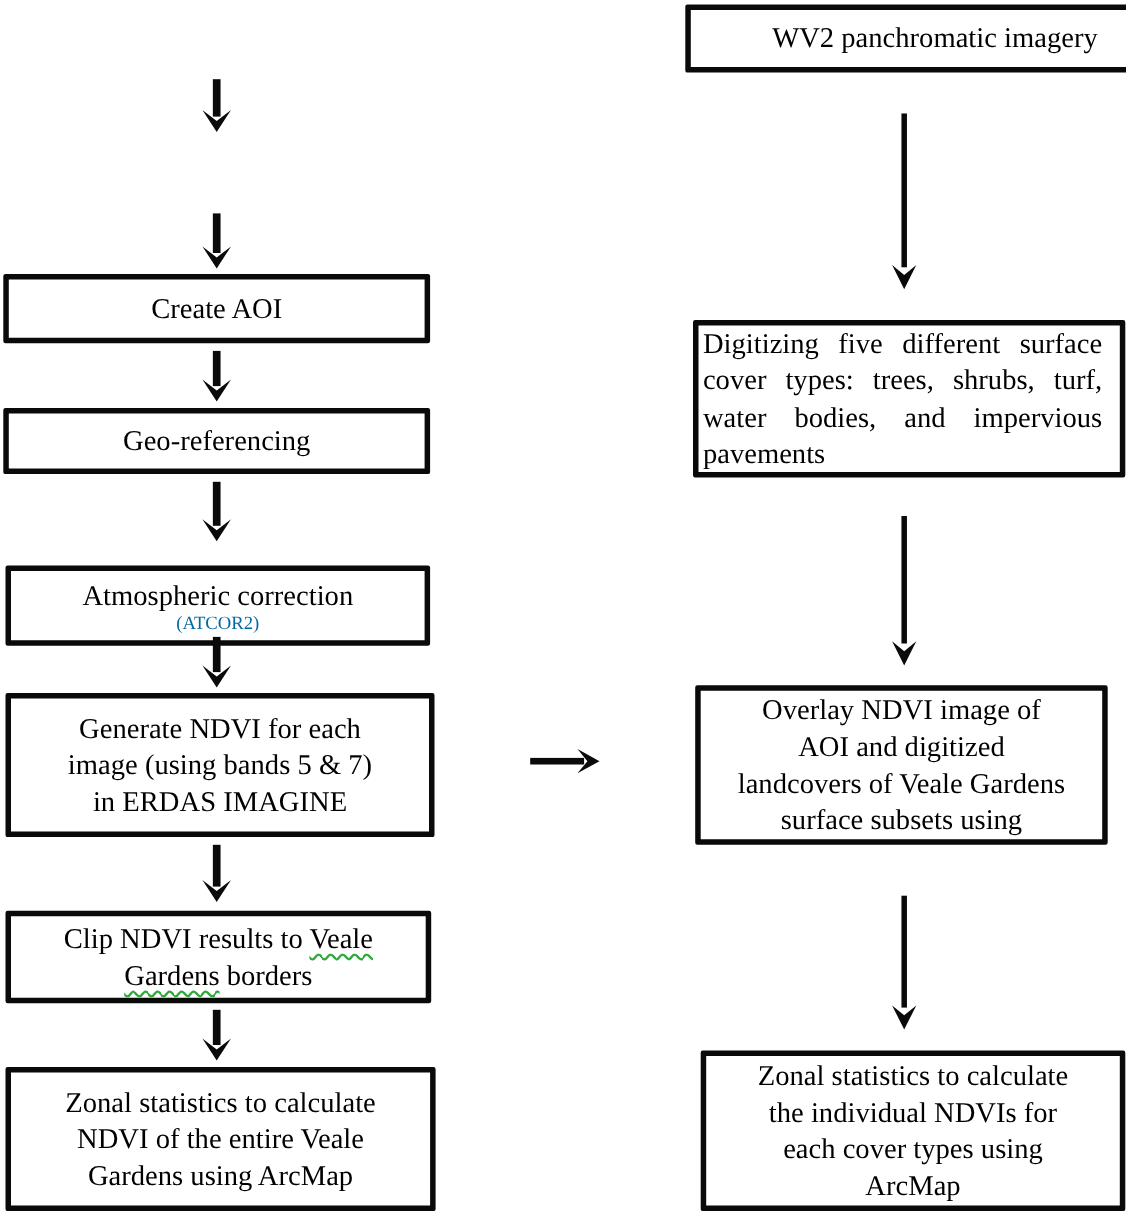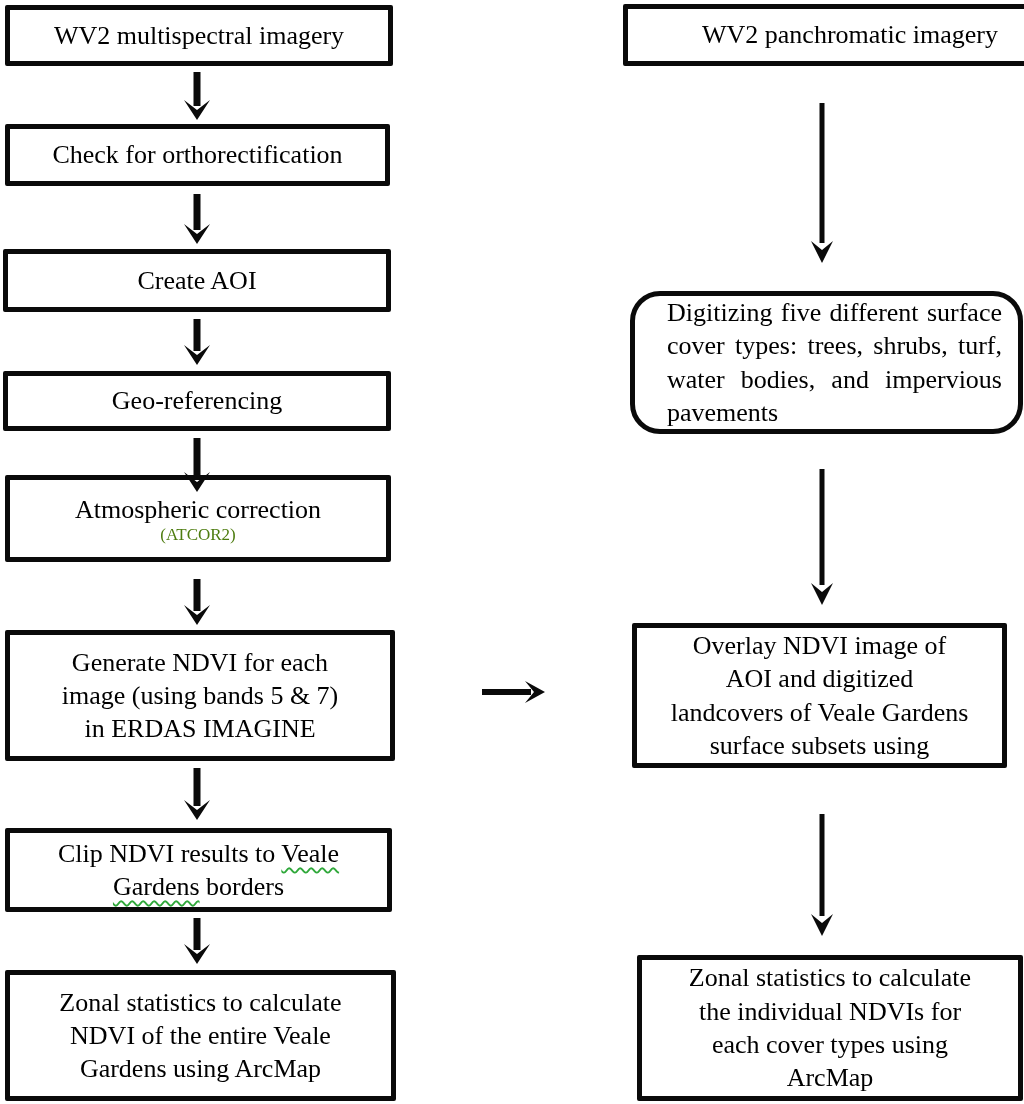--- a/index.html
+++ b/index.html
@@ -27,27 +27,26 @@
   }
   .box-text {
     font-size: 26px;
     line-height: 1.28;
     white-space: pre-line;
     color: #000000;
   }
   .box-subtext {
     font-size: 17px;
     line-height: 1.1;
-    color: #4d7c0f;
+    color: #0369a1;
   }
   .box.justified {
     align-items: flex-start;
     text-align: justify;
-    padding: 6px 16px 6px 32px;
-    border-radius: 30px;
+    padding: 6px 16px 6px 4px;
   }
   .box.justified .box-text {
     text-align: justify;
     text-align-last: justify;
     white-space: normal;
   }
   .squiggle {
     text-decoration-line: underline;
     text-decoration-style: wavy;
     text-decoration-color: #2fa83a;
@@ -55,37 +54,31 @@
     text-underline-offset: 5px;
   }
   .arrow { position: absolute; }
   .arrow svg { display: block; }
 </style>
 </head>
 <body>
 
 <div class="canvas">
 
-  <div class="box" style="left:5px; top:5px; width:388px; height:61px;">
-    <span class="box-text">WV2 multispectral imagery</span>
-  </div>
 
-  <div class="box" style="left:5px; top:124px; width:385px; height:62px;">
-    <span class="box-text">Check for orthorectification</span>
-  </div>
 
   <div class="box" style="left:3px; top:371px; width:388px; height:60px;">
     <span class="box-text">Geo-referencing</span>
   </div>
 
   <div class="box" style="left:3px; top:249px; width:388px; height:63px;">
     <span class="box-text">Create AOI</span>
   </div>
 
-  <div class="box" style="left:5px; top:475px; width:386px; height:87px;">
+  <div class="box" style="left:5px; top:514px; width:386px; height:73px;">
     <span class="box-text">Atmospheric correction</span>
     <span class="box-subtext">(ATCOR2)</span>
   </div>
 
   <div class="box" style="left:5px; top:630px; width:390px; height:131px;padding-left:10px;">
     <span class="box-text">Generate NDVI for each
 image (using bands 5 &amp; 7)
 in ERDAS IMAGINE</span>
   </div>
 

